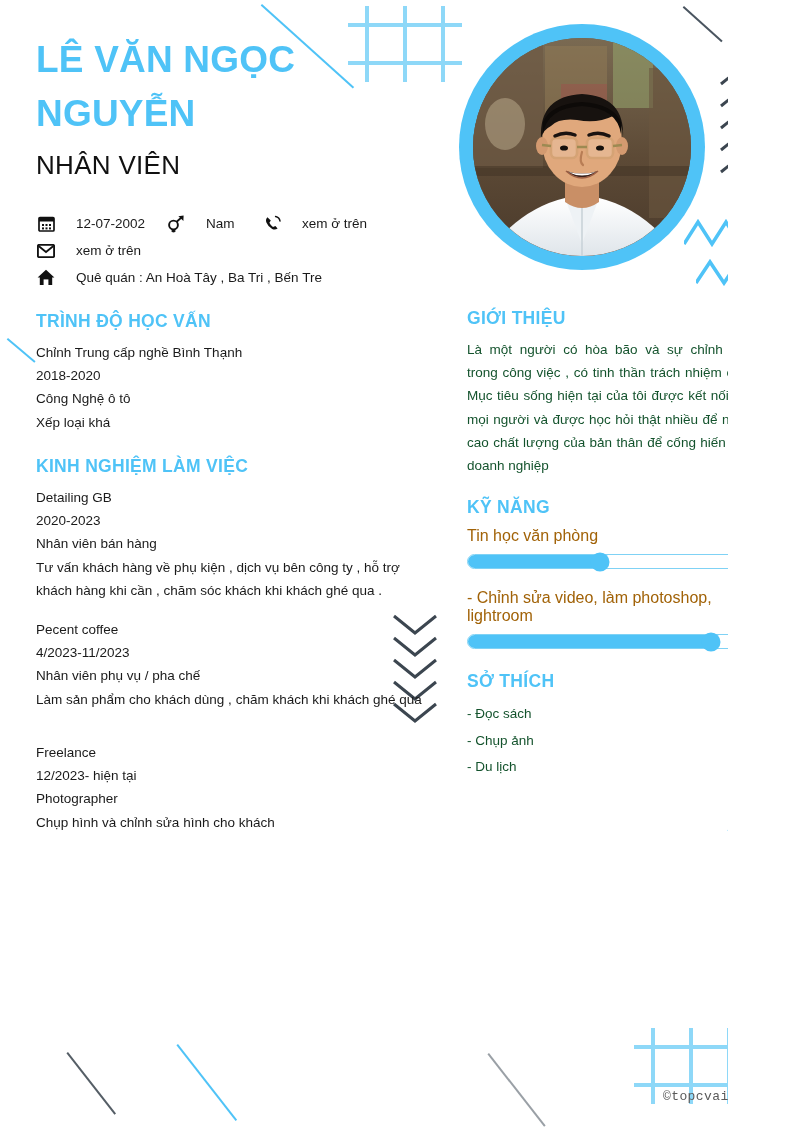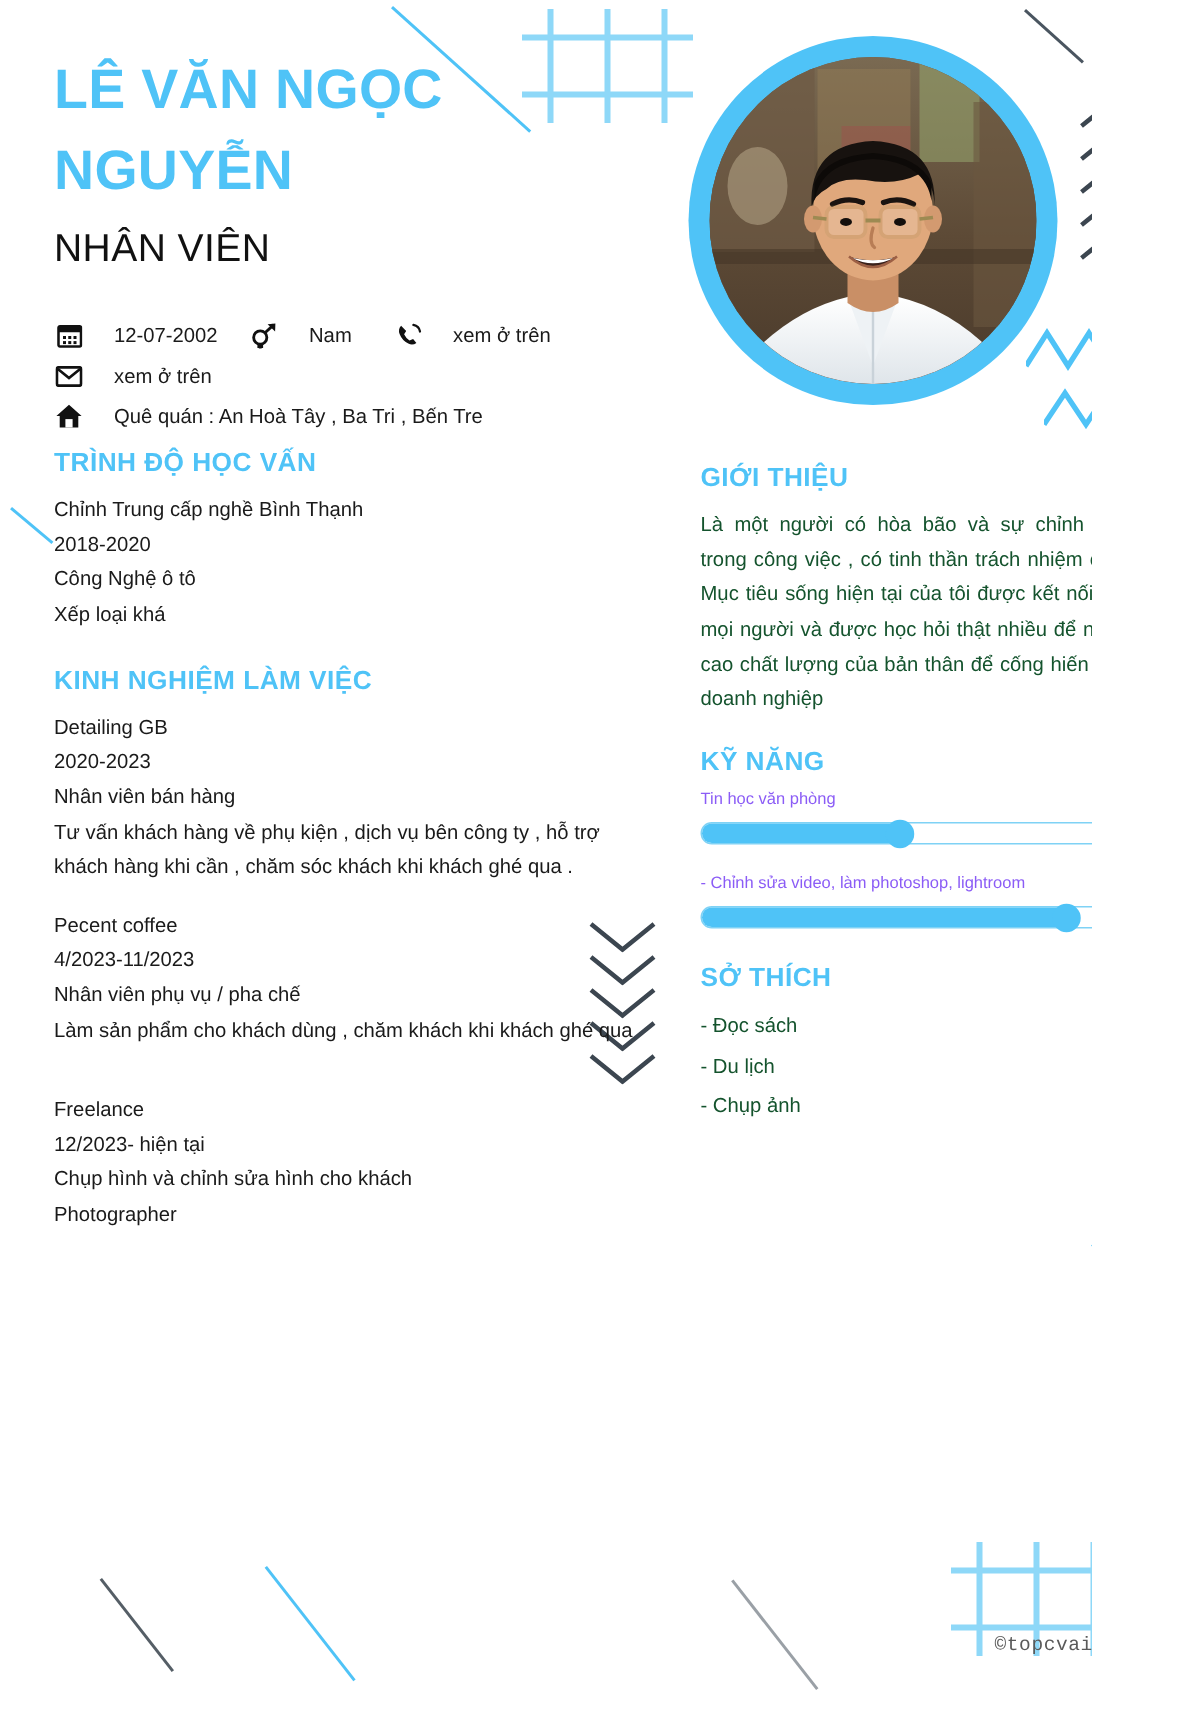--- a/index.html
+++ b/index.html
@@ -76,37 +76,37 @@
   .photo-inner {
     position:absolute; left:14px; top:14px;
     width:218px; height:218px;
     border-radius:50%;
     overflow:hidden;
     background:#6b5a49;
   }
   .photo-inner svg { display:block; width:100%; height:100%; }
 
   
-  .colL { position:absolute; left:36px; top:298px; width:390px; z-index:5; }
+  .colL { position:absolute; left:36px; top:311px; width:390px; z-index:5; }
   .colR { position:absolute; left:467px; top:308px; width:285px; z-index:5; }
 
   .sechead {
     font-size:17.5px; font-weight:bold; color:#4FC3F7;
     letter-spacing:.3px; margin-bottom:9px;
   }
   .body-line { font-size:13.5px; line-height:1.72; color:#1a1a1a; }
   .para {
     font-size:13.5px; line-height:1.72; color:#14532d;
     text-align:justify;
   }
   .block { margin-bottom:14px; }
   .gap { height:16px; }
 
   
-  .skill-label { font-size:11px; color:#8b5cf6; margin-bottom:9px; }
+  .skill-label { font-size:16px; color:#a16207; margin-bottom:9px; }
   .slider {
     position:relative; width:278px; height:15px;
     border:1px solid #7fd2f5; border-radius:8px;
     background:#ffffff; margin-bottom:20px;
   }
   .slider-fill {
     position:absolute; left:0; top:0; bottom:0;
     background:#4FC3F7; border-radius:8px;
   }
   .slider-knob {
@@ -385,22 +385,22 @@
         <div class="body-line">4/2023-11/2023</div>
         <div class="body-line">Nhân viên phụ vụ / pha chế</div>
         <div class="body-line">Làm sản phẩm cho khách dùng , chăm khách khi khách ghé qua</div>
       </div>
 
       <div class="gap" style="height:30px"></div>
 
       <div>
         <div class="body-line">Freelance</div>
         <div class="body-line">12/2023- hiện tại</div>
+        <div class="body-line">Photographer</div>
         <div class="body-line">Chụp hình và chỉnh sửa hình cho khách</div>
-        <div class="body-line">Photographer</div>
       </div>
     </div>
   </div>
 
   <div class="colR">
 
     <div>
       <div class="sechead">GIỚI THIỆU</div>
       <div class="para">Là một người có hòa bão và sự chỉnh chu trong công việc , có tinh thần trách nhiệm cao. Mục tiêu sống hiện tại của tôi được kết nối với mọi người và được học hỏi thật nhiều để nâng cao chất lượng của bản thân để cống hiến cho doanh nghiệp</div>
     </div>
@@ -425,20 +425,20 @@
           <div class="slider-knob" id="knob1" style="left: 88%;"></div>
         </div>
       </div>
     </div>
 
     <div style="height:2px"></div>
 
     <div>
       <div class="sechead">SỞ THÍCH</div>
       <div class="bullet">- Đọc sách</div>
+      <div class="bullet">- Chụp ảnh</div>
       <div class="bullet">- Du lịch</div>
-      <div class="bullet">- Chụp ảnh</div>
     </div>
   </div>
 
   <div class="watermark">©topcvai.com</div>
 
 </div>
 
 </body></html>

